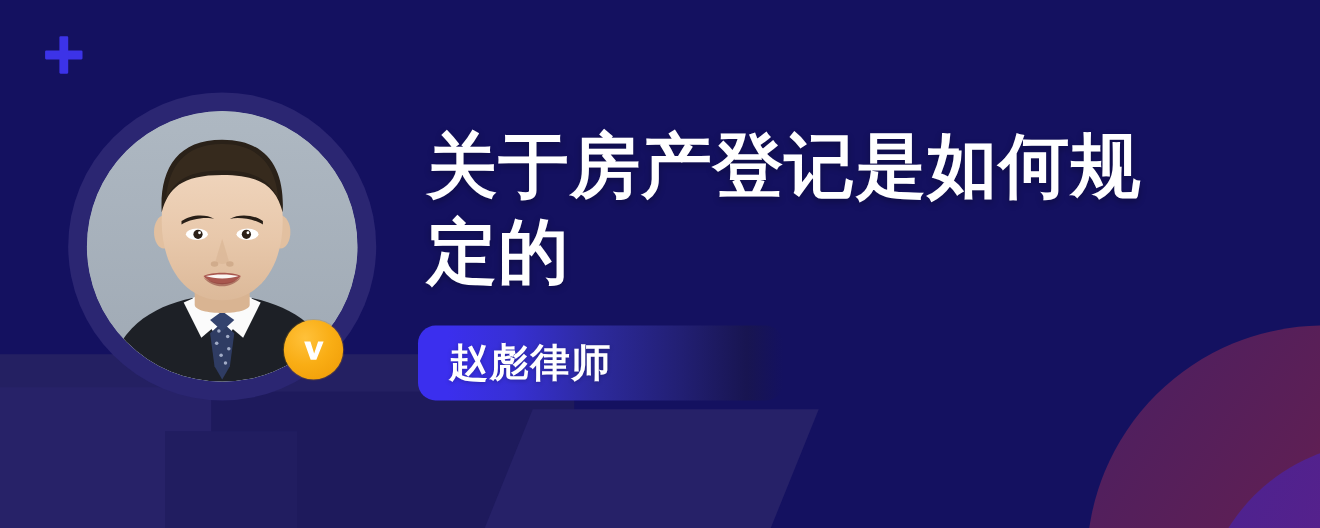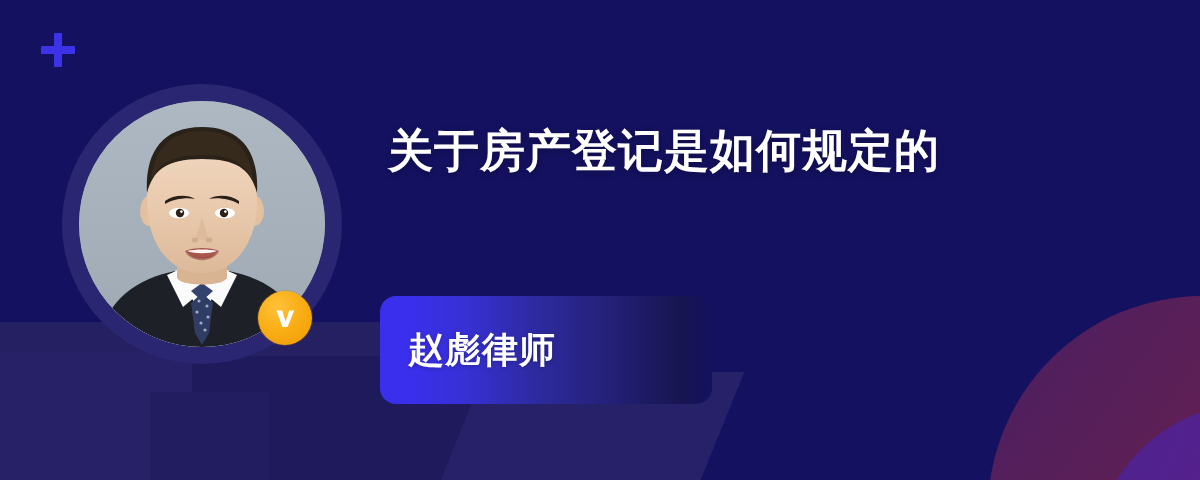--- a/index.html
+++ b/index.html
@@ -170,35 +170,35 @@
 
   
   .content {
     position: absolute;
     left: 388px;
     top: 112px;
     width: 700px;
   }
   .headline {
     color: #ffffff;
-    font-size: 45px;
+    font-size: 64px;
     line-height: 78px;
     font-weight: 700;
     letter-spacing: 1px;
     margin: 0;
     text-shadow: 0 2px 7px rgba(0,0,0,.28);
     width: 690px;
   }
 
   .author-button {
     position: absolute;
     left: 380px;
     top: 296px;
     width: 332px;
-    height: 108px;
+    height: 68px;
     border: 0;
     border-radius: 16px;
     padding: 0 0 0 28px;
     text-align: left;
     color: #ffffff;
     font-family: "Liberation Sans", "DejaVu Sans", sans-serif;
     font-size: 36px;
     font-weight: 700;
     letter-spacing: 1px;
     cursor: pointer;

